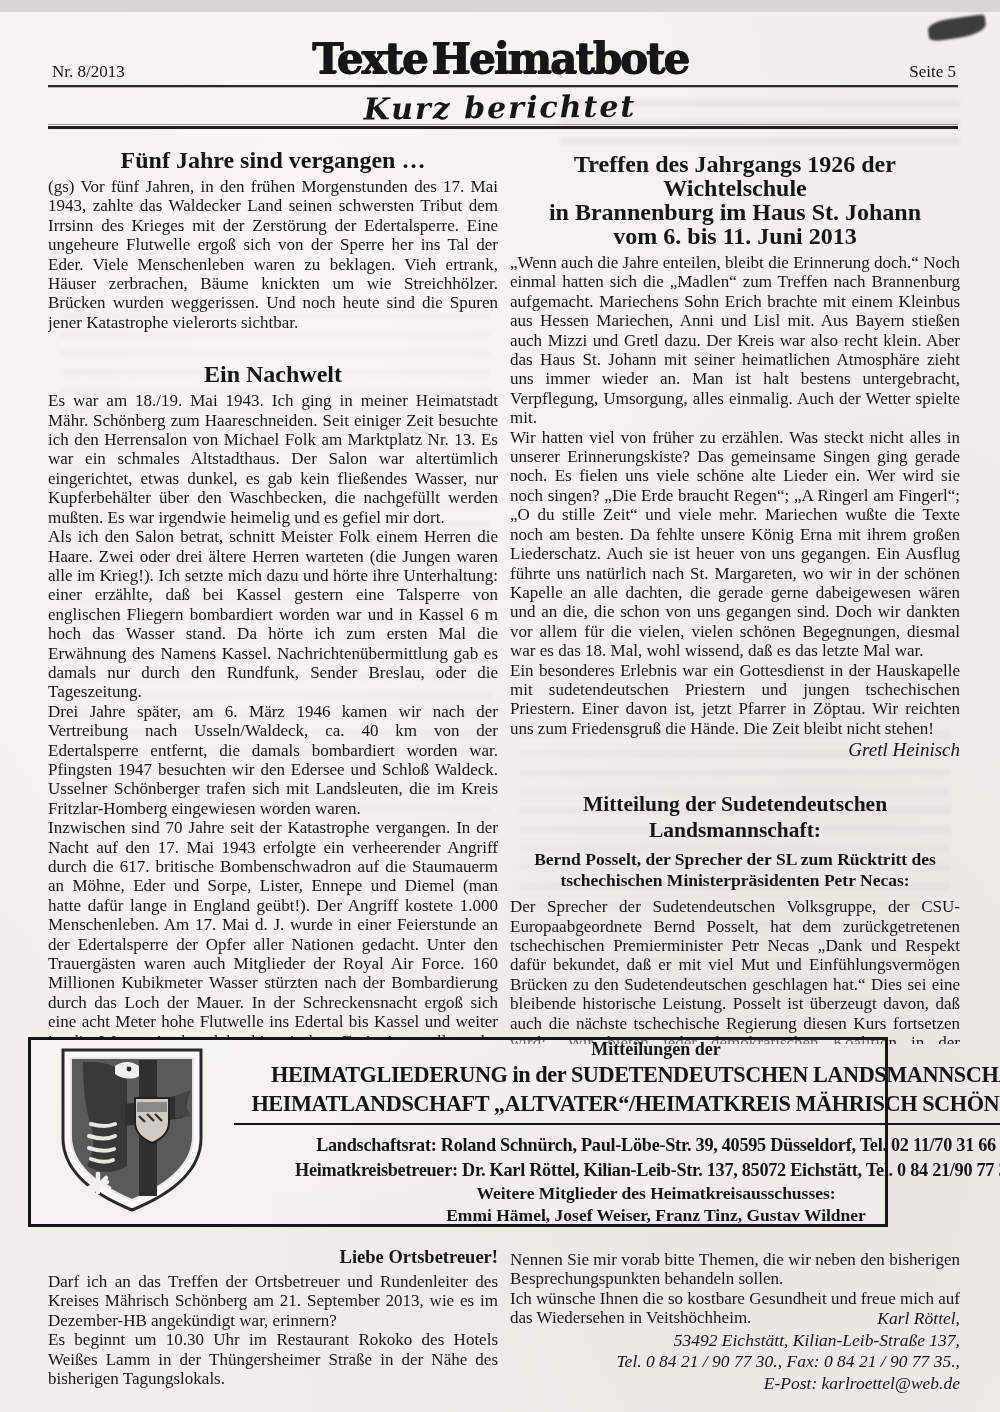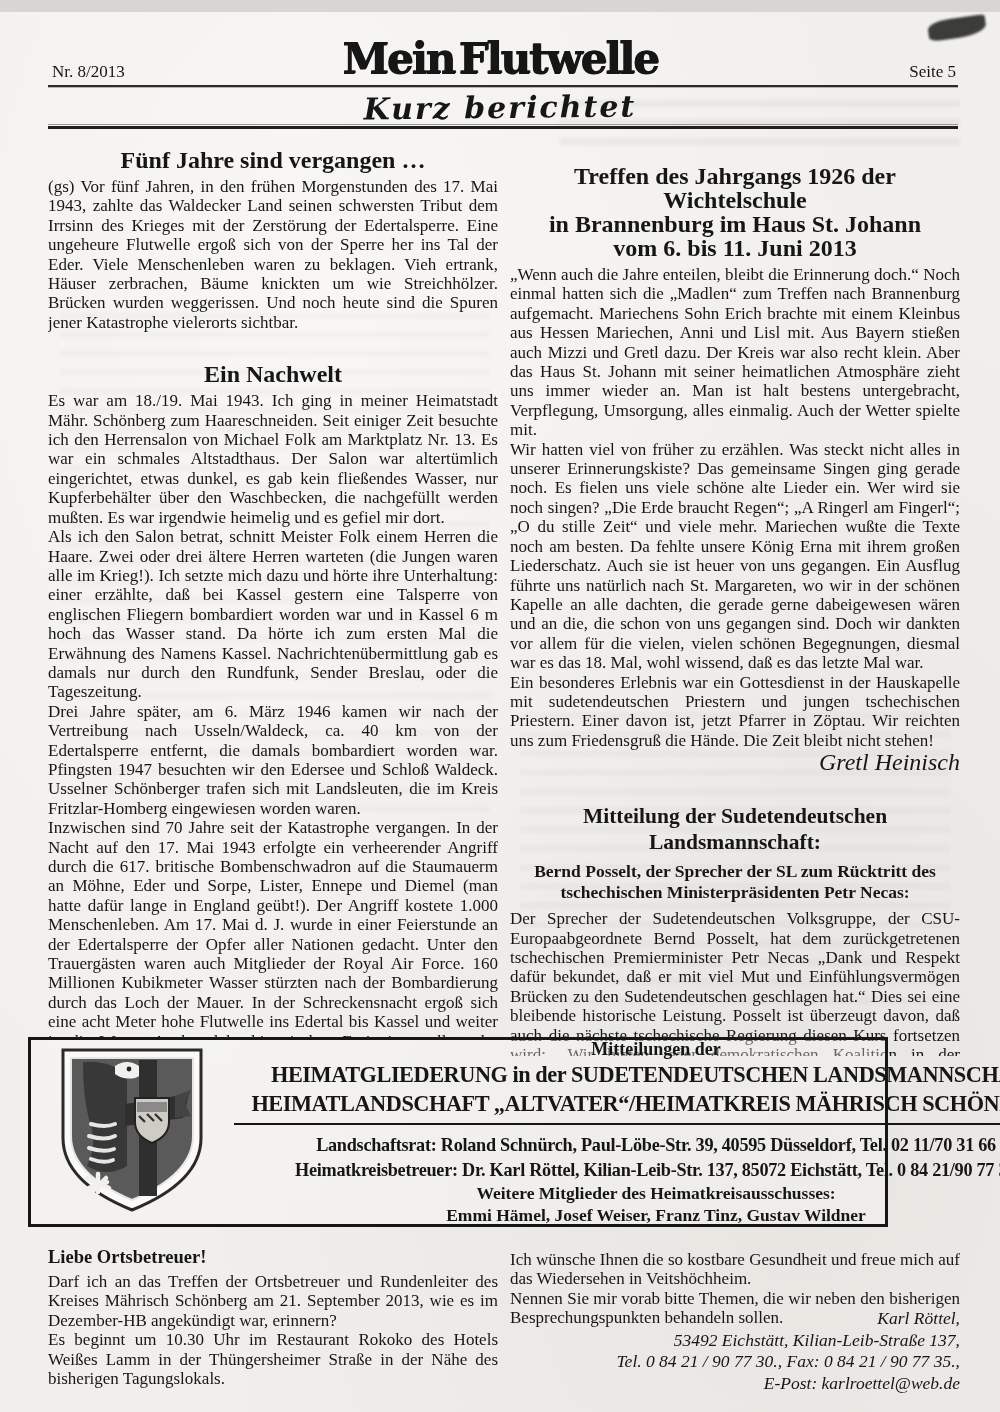--- a/index.html
+++ b/index.html
@@ -36,28 +36,28 @@
     position:absolute;left:0;right:0;top:78px;text-align:center;
     font-family:"DejaVu Serif", serif;font-style:italic;font-weight:bold;
     font-size:30px;letter-spacing:2px;transform:rotate(-.6deg);
   }
   .rule2a{position:absolute;left:48px;right:42px;top:112px;height:1px;background:#9a9792;}
   .rule2b{position:absolute;left:48px;right:42px;top:114px;height:3px;background:#1f1f1f;}
 
   
   .col{position:absolute;width:450px;font-size:17px;line-height:19.4px;text-align:justify;hyphens:auto;}
   #col-left{left:48px;top:136px;height:892px;overflow:hidden;}
-  #col-right{left:510px;top:152px;height:892px;overflow:hidden;}
+  #col-right{left:510px;top:140px;height:892px;overflow:hidden;}
   .col p{margin:0;}
   .art-title{font-weight:bold;font-size:24px;line-height:24px;text-align:center;margin:0 0 5px 0;}
   .art-title.ml{white-space:pre-line;}
   .art-title.second{margin-top:30px;}
   .sl-title{font-weight:bold;font-size:21.5px;line-height:26px;text-align:center;margin:30px 0 6px 0;white-space:pre-line;}
   .sl-sub{font-weight:bold;font-size:17.5px;line-height:21px;text-align:center;margin:0 0 6px 0;}
-  .sig{text-align:right;font-style:italic;font-size:24px;line-height:22px;margin:1px 0 0 0;}
+  .sig{text-align:right;font-style:italic;font-size:19px;line-height:22px;margin:1px 0 0 0;}
 
   
   .notice-box{
     position:absolute;left:28px;top:1025px;width:860px;height:190px;
     border:3px solid #161616;display:flex;align-items:center;box-sizing:border-box;
     background:rgba(250,249,246,.35);
   }
   .crest-wrap{flex:0 0 auto;margin:0 14px 0 26px;}
   .box-text{flex:1 1 auto;text-align:center;padding-right:14px;}
   .box-intro{font-weight:bold;font-size:18px;line-height:21px;}
@@ -66,36 +66,36 @@
   .box-rule{height:2px;background:#161616;width:97%;margin:5px auto 7px auto;}
   .box-contact{font-weight:bold;font-size:19px;line-height:25px;letter-spacing:-.3px;}
   .box-contact span{display:inline-block;transform:scaleX(.96);transform-origin:center;white-space:nowrap;}
   .box-more{font-weight:bold;font-size:17.5px;line-height:22px;}
 
   
   .bcol{position:absolute;width:450px;font-size:17px;line-height:19.4px;text-align:justify;hyphens:auto;}
   #bot-left{left:48px;top:1234px;}
   #bot-right{left:510px;top:1238px;}
   .bcol p{margin:0;}
-  .bot-title{font-weight:bold;font-size:18.5px;line-height:22px;text-align:left;margin:0 0 4px 0;}
+  .bot-title{font-weight:bold;font-size:18.5px;line-height:22px;text-align:right;margin:0 0 4px 0;}
   .contact-sig{margin-top:-19.4px;text-align:right;font-style:italic;font-size:17.5px;line-height:21.5px;}
   .contact-sig div{white-space:nowrap;}
 </style>
 </head>
 <body>
 
 <div class="page">
 
   <div class="ghost" style="left:560px;top:88px;width:400px;height:46px;"></div>
   <div class="ghost" style="left:60px;top:300px;width:430px;height:500px;opacity:.05;"></div>
   <div class="ghost" style="left:520px;top:700px;width:430px;height:300px;opacity:.06;"></div>
   <div class="smudge" style="left:928px;top:6px;width:58px;height:20px;transform:rotate(-8deg);opacity:.85;"></div>
 
   <div class="issue">Nr. 8/2013</div>
-  <div class="masthead">Mein Flutwelle</div>
+  <div class="masthead">Texte Heimatbote</div>
   <div class="pagenum">Seite 5</div>
   <div class="rule1"></div>
   <div class="kicker">Kurz berichtet</div>
   <div class="rule2a"></div>
   <div class="rule2b"></div>
 
   <div class="col" id="col-left">
     <div class="art-title">Fünf Jahre sind vergangen …</div>
     <p>(gs) Vor fünf Jahren, in den frühen Morgenstunden des 17. Mai 1943, zahlte das Waldecker Land seinen schwersten Tribut dem Irrsinn des Krieges mit der Zerstörung der Edertalsperre. Eine ungeheure Flutwelle ergoß sich von der Sperre her ins Tal der Eder. Viele Menschenleben waren zu beklagen. Vieh ertrank, Häuser zerbrachen, Bäume knickten um wie Streichhölzer. Brücken wurden weggerissen. Und noch heute sind die Spuren jener Katastrophe vielerorts sichtbar.</p>
     <div class="art-title second">Ein Nachwelt</div>
@@ -160,22 +160,22 @@
     </div>
   </div>
 
   <div class="bcol" id="bot-left">
     <div class="bot-title">Liebe Ortsbetreuer!</div>
     <p>Darf ich an das Treffen der Ortsbetreuer und Rundenleiter des Kreises Mährisch Schönberg am 21. September 2013, wie es im Dezember-HB angekündigt war, erinnern?</p>
     <p>Es beginnt um 10.30 Uhr im Restaurant Rokoko des Hotels Weißes Lamm in der Thüngersheimer Straße in der Nähe des bisherigen Tagungslokals.</p>
   </div>
 
   <div class="bcol" id="bot-right">
+    <p>Nennen Sie mir vorab bitte Themen, die wir neben den bisherigen Besprechungspunkten behandeln sollen.</p>
     <p>Ich wünsche Ihnen die so kostbare Gesundheit und freue mich auf das Wiedersehen in Veitshöchheim.</p>
-    <p>Nennen Sie mir vorab bitte Themen, die wir neben den bisherigen Besprechungspunkten behandeln sollen.</p>
     <div class="contact-sig">
       <div>Karl Röttel,</div>
       <div>53492 Eichstätt, Kilian-Leib-Straße 137,</div>
       <div>Tel. 0 84 21 / 90 77 30., Fax: 0 84 21 / 90 77 35.,</div>
       <div>E-Post: karlroettel@web.de</div>
     </div>
   </div>
 
 </div>
 

